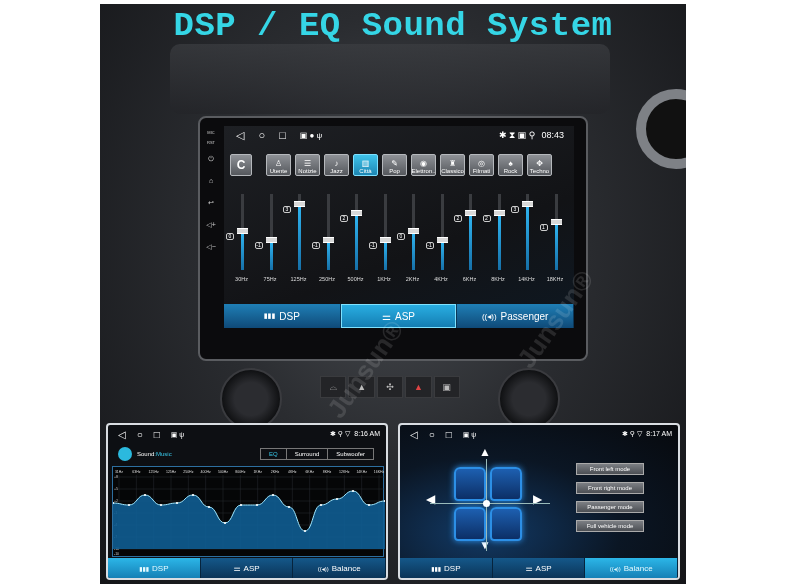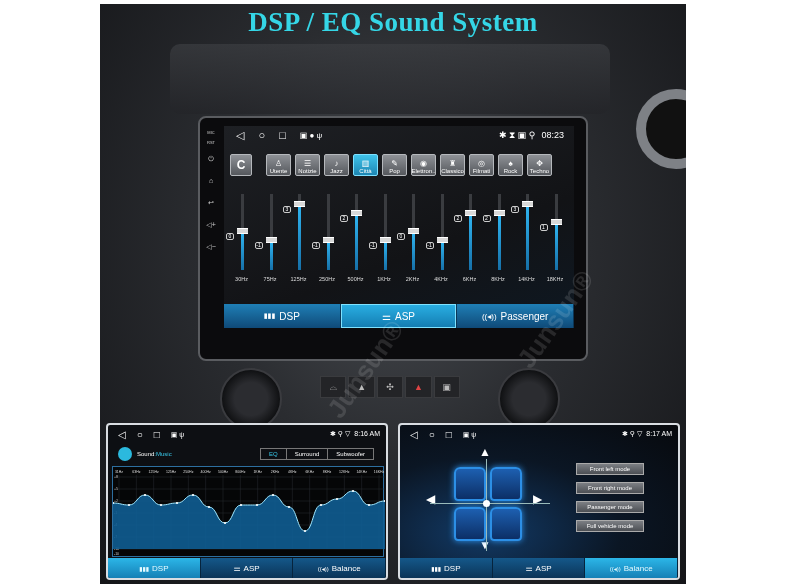--- a/index.html
+++ b/index.html
@@ -15,22 +15,22 @@
     position: absolute; left: 70px; top: 40px; width: 440px; height: 70px;
     background: linear-gradient(180deg,#3c3e42,#232428);
     border-radius: 10px; opacity: .7;
   }
   .vent-right {
     position: absolute; right: -30px; top: 85px; width: 80px; height: 80px;
     border-radius: 50%; border: 10px solid #7e8186; background: #111;
   }
   .title {
     position: absolute; left: 0; right: 0; top: 3px; text-align: center;
-    color: #35d6e6; font-size: 27px; font-weight: bold; letter-spacing: .5px;
-    font-family: Liberation Serif, serif;
+    color: #35d6e6; font-size: 34px; font-weight: bold; letter-spacing: .5px;
+    font-family: Liberation Mono, monospace;
   }
   .subtitle {
     position: absolute; left: 0; right: 0; top: 54px; text-align: center;
     color: #f2f2f2; font-size: 15.5px; font-family: "DejaVu Sans", sans-serif;
   }
 
   
   .bezel {
     position: absolute; left: 98px; top: 112px; width: 390px; height: 245px;
     background: #0b0b0d; border: 2px solid #5a5c60; border-radius: 8px;
@@ -134,21 +134,21 @@
     <div class="screen">
       <div class="statusbar">
         <div class="nav">
           <span>◁</span>
           <span>○</span>
           <span>□</span>
           <span style="font-size:8px;padding-top:2px">▣ ● ψ</span>
         </div>
         <div class="sys">
           <span>✱ ⧗ ▣ ⚲</span>
-          <span>08:23</span>
+          <span>08:43</span>
         </div>
       </div>
 
       <div class="presets">
         <div class="preset reset">C</div>
         <div class="preset">
             <span class="ico">♙</span>
             <span>Utente</span>
           </div>
         <div class="preset">

